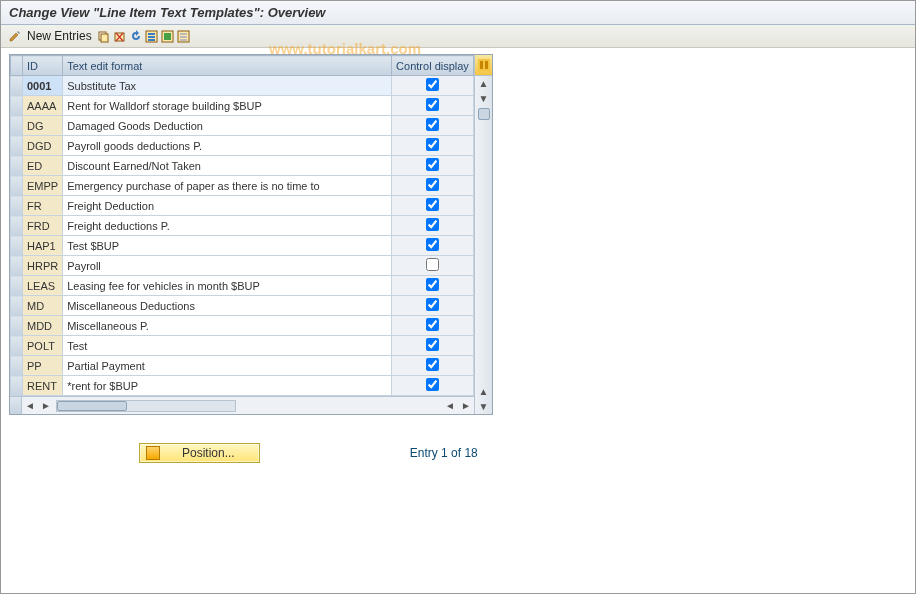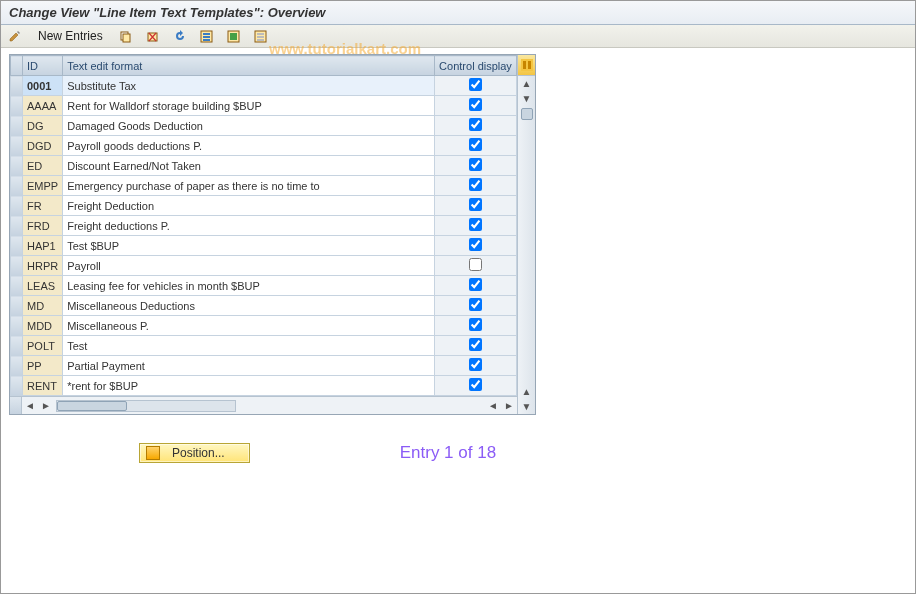--- a/index.html
+++ b/index.html
@@ -22,21 +22,21 @@
     font-weight: bold;
     font-size: 13px;
     color: #333;
   }
   .toolbar {
     background: linear-gradient(to bottom, #f2f2ec 0%, #e6e6df 100%);
     border-bottom: 1px solid #c8c8c0;
     padding: 3px 6px;
     display: flex;
     align-items: center;
-    gap: 11px;
+    gap: 0;
     position: relative;
   }
   .toolbar .tool-ico {
     width: 16px;
     height: 16px;
     display: inline-flex;
     align-items: center;
     justify-content: center;
     cursor: pointer;
     font-size: 13px;
@@ -56,21 +56,21 @@
     color: rgba(245,166,35,0.5);
     pointer-events: none;
     font-style: normal;
   }
   .content {
     padding: 6px 8px;
   }
   .grid-wrap {
     display: flex;
     border: 1px solid #97a6b5;
-    width: 527px;
+    width: 484px;
     background: #bef264;
   }
   .grid-scroll-col {
     width: 18px;
     flex: 0 0 18px;
     background: linear-gradient(to right,#eef2f6,#dde4eb);
     border-left: 1px solid #b6c3d0;
     display: flex;
     flex-direction: column;
     align-items: center;
@@ -162,38 +162,38 @@
   .hscroll .spacer { flex:1; }
   .footer-row {
     margin-top: 28px;
     display:flex;
     align-items:center;
     padding-left: 130px;
   }
   .position-btn {
     display:inline-flex;
     align-items:center;
-    gap:12px;
+    gap:22px;
     background: linear-gradient(to bottom,#fff7c2,#ffe477);
     border:1px solid #b8a535;
     padding: 2px 24px 2px 6px;
     cursor:pointer;
     font-size:12px;
     color:#333;
     box-shadow: inset 0 0 0 1px rgba(255,255,255,0.5);
   }
   .position-btn .pico {
     display:inline-block;width:14px;height:14px;
     background:linear-gradient(to bottom,#ffd36b,#f7a800);
     border:1px solid #b37b00;
   }
   .entry-status {
     margin-left: 150px;
-    font-size:17px;
-    color:#8b5cf6;
+    font-size:12px;
+    color:#0c4a6e;
   }
   input[type=checkbox]{
     cursor:pointer;
     margin:0;
   }
   svg { display:block; }
 </style>
 </head>
 <body>
 

